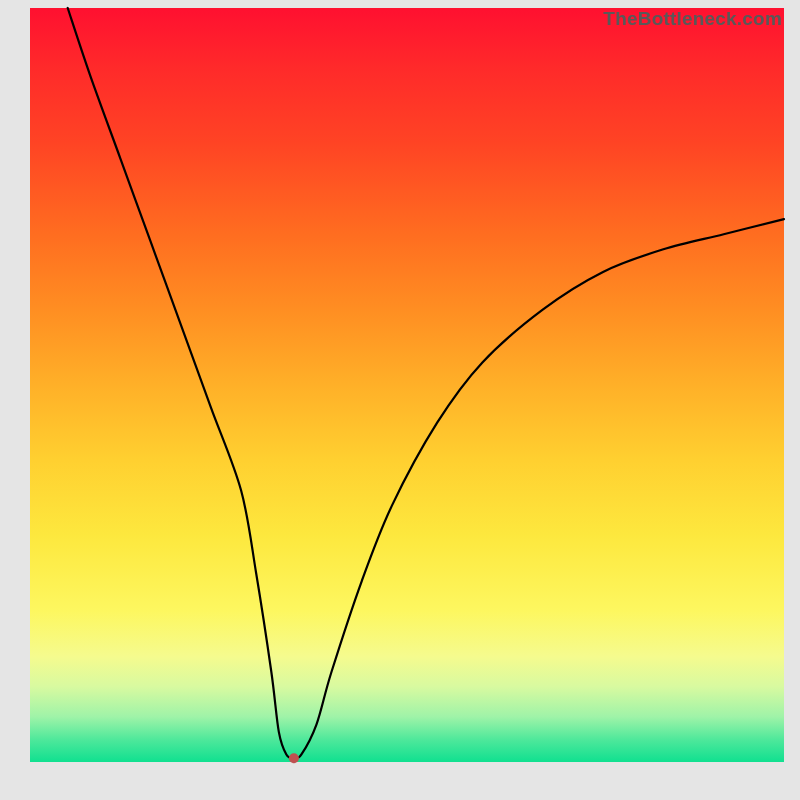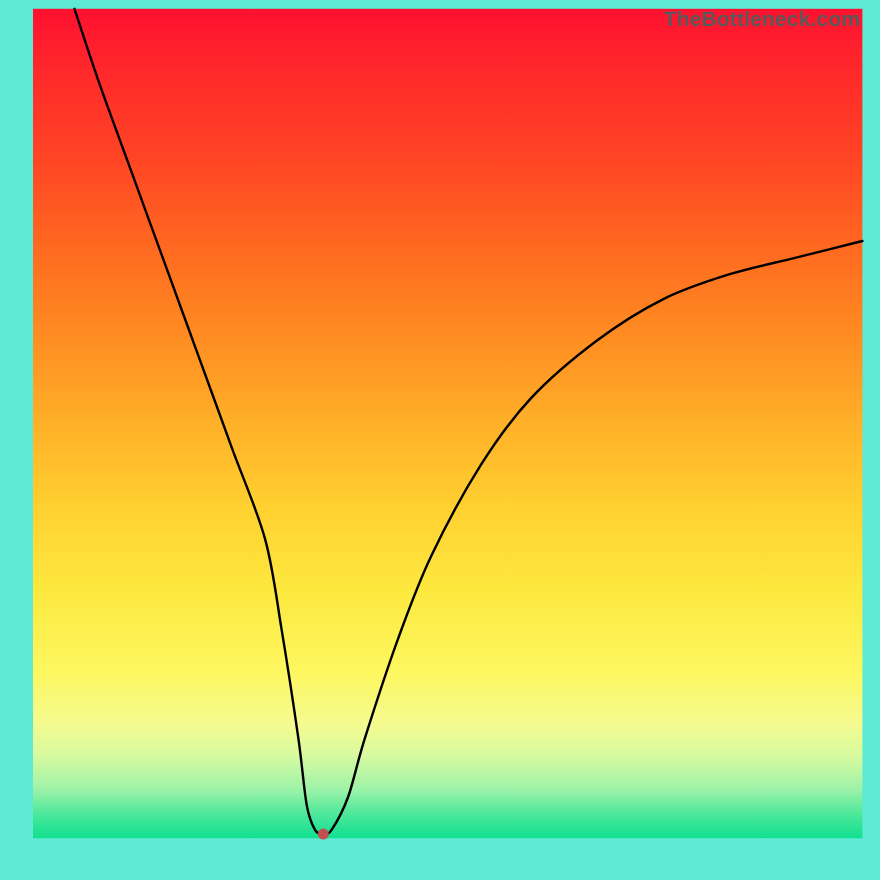--- a/index.html
+++ b/index.html
@@ -1,17 +1,17 @@
 <!DOCTYPE html>
 <html><head>
 <meta charset="utf-8">
 <style>
   * { margin: 0; padding: 0; box-sizing: border-box; }
   html, body { width: 800px; height: 800px; overflow: hidden; background: #000; }
-  .container { width: 800px; height: 800px; position: relative; background: #5eead4; }
+  .container { width: 800px; height: 800px; position: relative; background: #e5e5e5; }
   .plot-area {
     position: absolute;
     left: 30px;
     top: 8px;
     width: 754px;
     height: 754px;
     background: linear-gradient(to bottom,
       #ff1030 0%,
       #ff2a2a 8%,
       #ff4424 18%,

